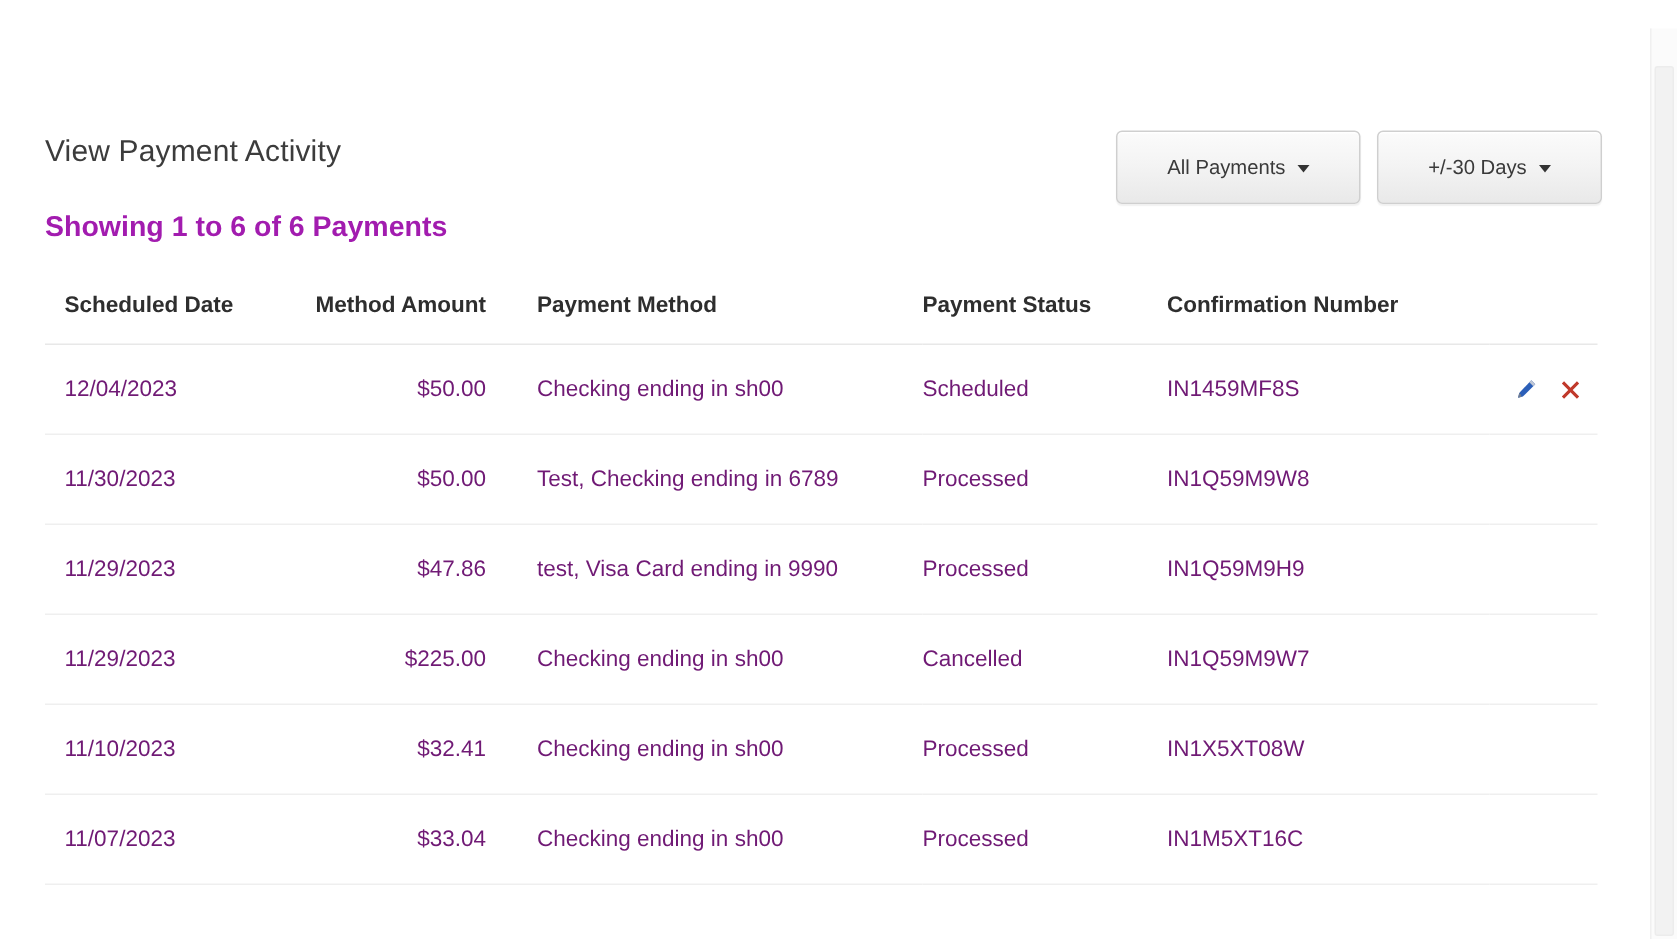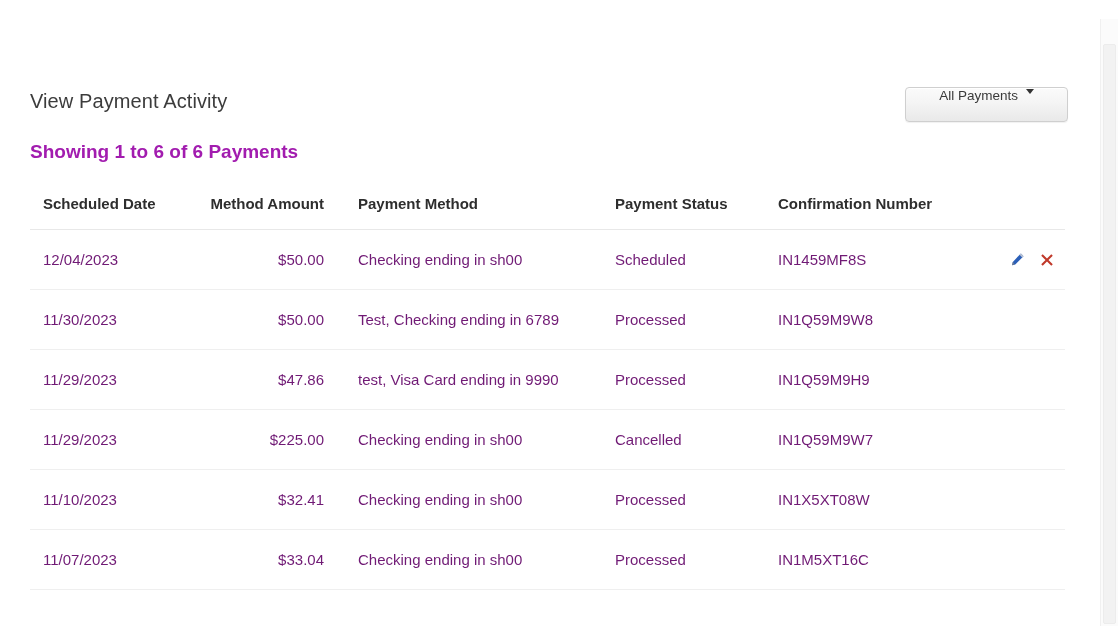--- a/index.html
+++ b/index.html
@@ -77,29 +77,29 @@
   .filter-buttons {
     position: absolute;
     right: 0;
     top: 8px;
     display: flex;
     gap: 11px;
   }
 
   .btn {
     box-sizing: border-box;
-    height: 35px;
+    height: 49px;
     min-width: 150px;
     padding: 0 33px;
     border: 1px solid #cfcfcf;
     border-radius: 4px;
     background: linear-gradient(to bottom, #fbfbfb 0%, #f4f4f4 45%, #e9e9e9 100%);
     box-shadow: 0 1px 1px rgba(0,0,0,0.06), inset 0 1px 0 rgba(255,255,255,0.85);
     display: flex;
-    align-items: flex-start;
+    align-items: center;
     justify-content: center;
     gap: 8px;
     font-size: 13.5px;
     color: #3a3a3a;
     cursor: pointer;
     white-space: nowrap;
   }
 
   .btn .caret {
     display: inline-block;
@@ -216,20 +216,24 @@
 
   <div class="page">
 
     <div class="header">
       <div class="page-title">View Payment Activity</div>
       <div class="showing-text">Showing 1 to 6 of 6 Payments</div>
 
       <div class="filter-buttons">
         <div class="btn">
           <span>All Payments</span>
+          <span class="caret"></span>
+        </div>
+        <div class="btn">
+          <span>+/-30 Days</span>
           <span class="caret"></span>
         </div>
       </div>
     </div>
 
     <div class="table-wrap">
       <table class="payments">
         <colgroup>
           <col class="c-date">
           <col class="c-amount">

